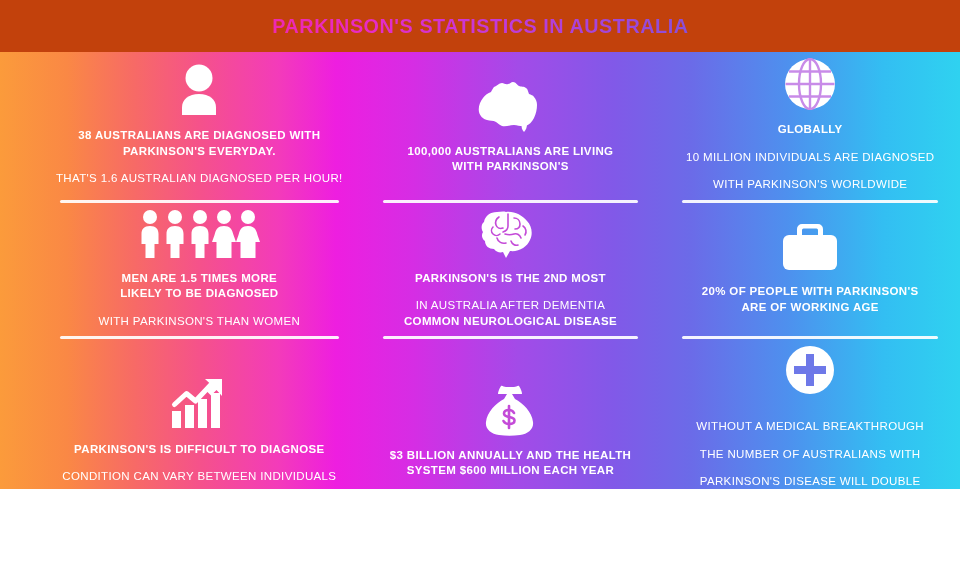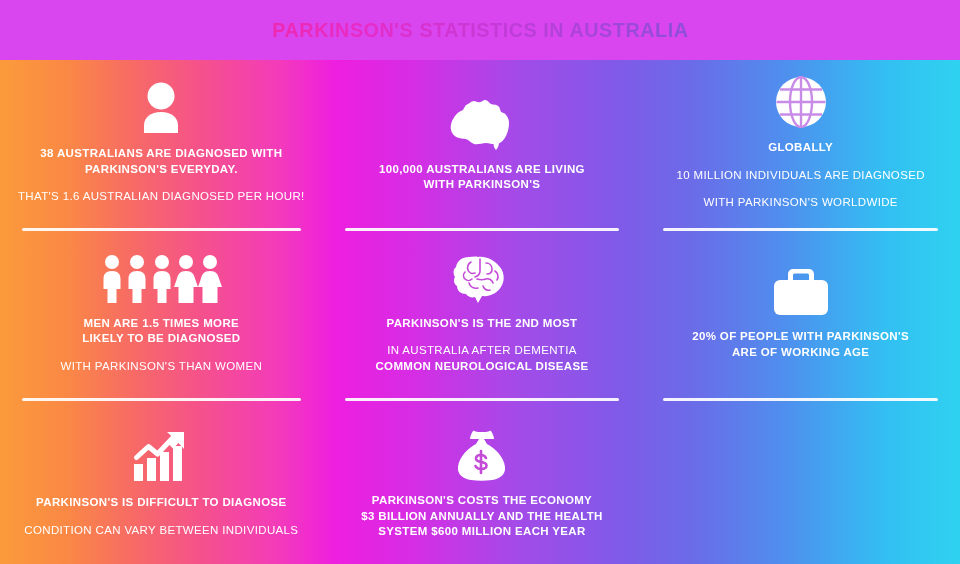--- a/index.html
+++ b/index.html
@@ -6,59 +6,60 @@
   html, body {
     width: 960px; height: 564px;
     overflow: hidden;
     font-family: "Liberation Sans", sans-serif;
     background: #ffffff;
   }
   #page { position: relative; width: 960px; height: 564px; background: #fff; }
 
   
   .title-bar {
-    height: 60px;
+    height: 52px;
     display: flex; align-items: center; justify-content: center;
-    background: #d946ef;
+    background: #c2410c;
   }
   .title-text {
     font-size: 21px;
     font-weight: bold;
     letter-spacing: 0.6px;
     text-transform: uppercase;
     background-image: linear-gradient(90deg, #EE29B0 0%, #E82BC6 22%, #C23BD8 55%, #8B4FD8 100%);
     -webkit-background-clip: text;
     background-clip: text;
     color: transparent;
     -webkit-text-fill-color: transparent;
     transform: scaleX(0.94);
     white-space: nowrap;
   }
 
   
   .grid-body {
     position: relative;
-    height: 512px;
+    height: 437px;
     background-image: linear-gradient(90deg,
         #FB9B3B 0%,
         #FA8845 7%,
         #F76A66 14%,
         #F5518C 21%,
         #F33BBA 29%,
         #EE1EE0 35%,
         #D62DE4 43%,
         #A34BE8 54%,
         #8159E8 64%,
         #6B6BE8 72%,
         #4E90EE 82%,
         #33BEF2 92%,
         #2FD2F0 100%);
     display: grid;
     grid-template-columns: 1fr 1fr 1fr;
     grid-template-rows: 1fr 1fr 1fr;
+    padding-left: 38px;
   }
 
   .cell {
     position: relative;
     display: flex;
     flex-direction: column;
     align-items: center;
     justify-content: center;
     padding: 6px 18px 10px 18px;
   }
@@ -244,25 +245,38 @@
         <svg width="54" height="52" viewBox="0 0 54 52" fill="#fff">
           <path d="M18 2c-2 3-3 6-3 8h24c0-2-1-5-3-8-1-1-3 1-5 1h-8c-2 0-4-2-5-1z"></path>
           <path d="M24 10l-3 5c-8 4-17 13-18 23-1 7 5 12 13 13 7 1 14 1 21 0 8-1 14-6 13-13C49 28 40 19 32 15l-3-5h-5z"></path>
           <g fill="none" stroke="#C44BD8" stroke-width="2.6" stroke-linecap="round">
             <path d="M31 29c-1-2-3-3-5-3-3 0-5 1-5 3.5s2.5 3 5 3.5 5.5 1 5.5 3.5S29 40 26 40c-2.5 0-4.5-1-5.5-3"></path>
             <line x1="26" y1="22" x2="26" y2="44"></line>
           </g>
         </svg>
       </div>
       <div class="lines">
-        <div class="line b">Parkinson's costs the economy</div>
         <div class="line">
           <span class="b">$3 billion </span><span class="l">annually and the </span><span class="b">health</span>
         </div>
         <div class="line">
           <span class="b">system $600 million </span><span class="l">each year</span>
         </div>
       </div>
     </div>
 
+    <div class="cell">
+      <div class="icon-wrap">
+        <svg width="50" height="50" viewBox="0 0 50 50">
+          <circle cx="25" cy="25" r="24" fill="#fff"></circle>
+          <path d="M21 9h8v12h12v8H29v12h-8V29H9v-8h12z" fill="#6E78E8"></path>
+        </svg>
+      </div>
+      <div class="lines">
+        <div class="line l">Without a medical breakthrough</div>
+        <div class="line l">the number of Australians with</div>
+        <div class="line l">Parkinson's disease will double</div>
+        <div class="line l">every 15 years</div>
+      </div>
+    </div>
 
   </div>
 </div>
 
 </body></html>

